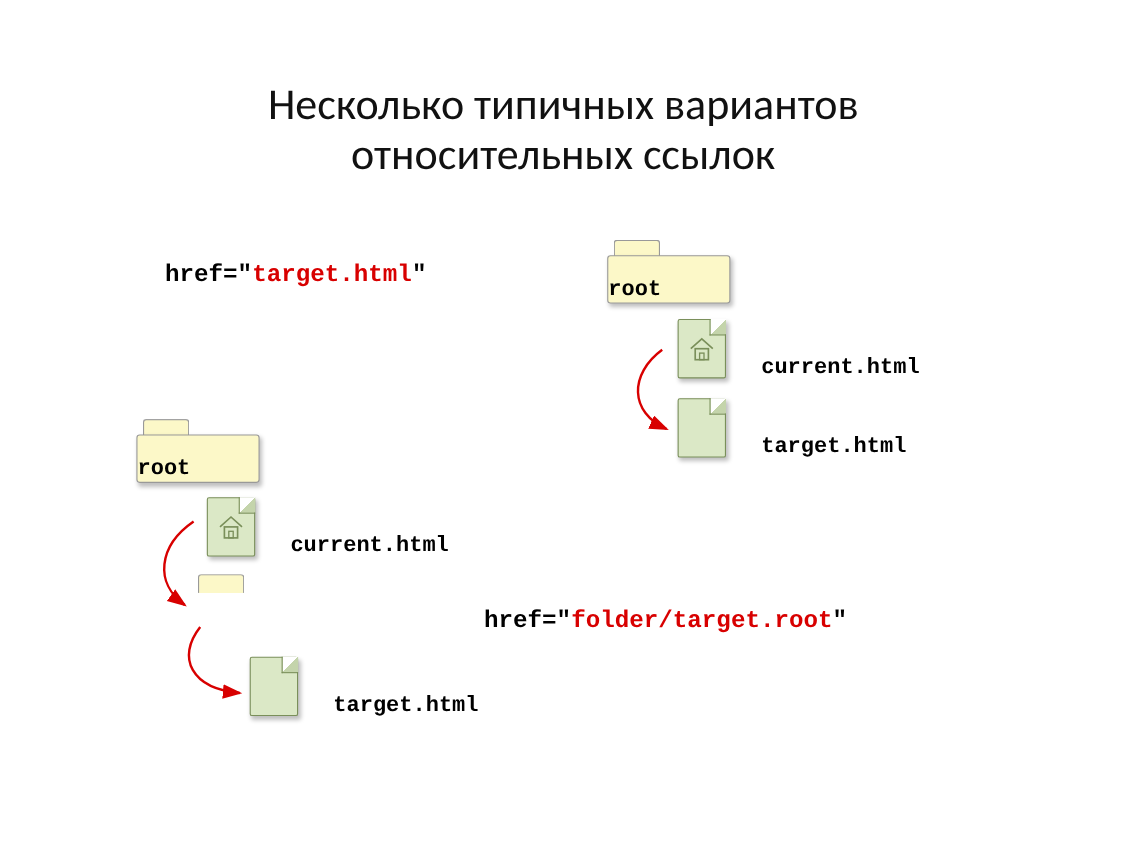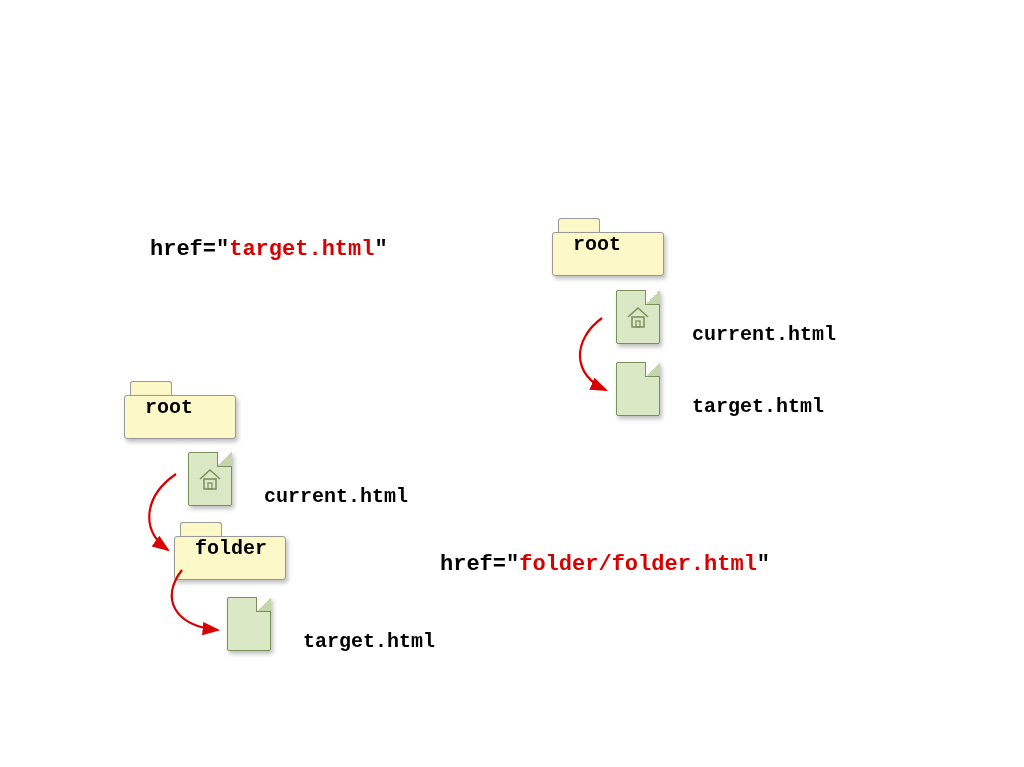--- a/index.html
+++ b/index.html
@@ -56,22 +56,22 @@
     position: absolute;
     left: 0;
     top: 14px;
     width: 112px;
     height: 44px;
     background: #fcf8c8;
     border: 1px solid #999;
     border-radius: 3px;
     box-shadow: 2px 3px 4px rgba(0,0,0,0.25);
     display: flex;
-    align-items: flex-start;
-    padding-left: 20px;
+    align-items: flex-end;
+    padding-left: 0;
     box-sizing: border-box;
   }
   .folder-label {
     font-family: "Courier New", Courier, monospace;
     font-size: 20px;
     font-weight: bold;
   }
 
   
   .file {
@@ -113,20 +113,24 @@
   }
   .href-label {
     position: absolute;
   }
 </style>
 </head>
 <body>
 
 <div class="slide">
 
+  <div class="title">
+    <span>Несколько типичных вариантов</span><br>
+    <span>относительных ссылок</span>
+  </div>
 
   <div class="href-label mono" style="left:150px; top:237px;">
     <span class="blk">href="</span><span class="red">target.html</span><span class="blk">"</span>
   </div>
 
   <div class="folder" style="left:552px; top:218px;">
     <div class="folder-tab"></div>
     <div class="folder-body">
       <span class="folder-label">root</span>
     </div>
@@ -168,23 +172,20 @@
     <svg class="house" width="24" height="24">
       <polyline points="2,12 12,3 22,12" fill="none" stroke="#7a8f5a" stroke-width="1.5"></polyline>
       <rect x="6" y="12" width="12" height="10" fill="none" stroke="#7a8f5a" stroke-width="1.5"></rect>
       <rect x="10" y="16" width="4" height="6" fill="none" stroke="#7a8f5a" stroke-width="1.2"></rect>
     </svg>
   </div>
   <div class="file-label" style="left:235px; top:485px;">current.html</div>
 
   <div class="folder" style="left:174px; top:522px;">
     <div class="folder-tab"></div>
-    <div class="folder-body">
-      <span class="folder-label">folder</span>
-    </div>
   </div>
 
   <div class="file" style="left:227px; top:597px;">
     <div class="dogear"></div>
   </div>
   <div class="file-label" style="left:274px; top:630px;">target.html</div>
 
   <svg class="arrow" style="left:136px; top:468px;" width="60" height="95">
     <defs>
       <marker id="ah2" markerWidth="10" markerHeight="10" refX="7" refY="3" orient="auto">
@@ -197,16 +198,16 @@
   <svg class="arrow" style="left:164px; top:564px;" width="80" height="85">
     <defs>
       <marker id="ah3" markerWidth="10" markerHeight="10" refX="7" refY="3" orient="auto">
         <path d="M0,0 L8,3 L0,6 Z" fill="#d80000"></path>
       </marker>
     </defs>
     <path d="M 18,6 C -4,34 10,62 54,66" fill="none" stroke="#d80000" stroke-width="2.2" marker-end="url(#ah3)"></path>
   </svg>
 
   <div class="href-label mono" style="left:440px; top:552px;">
-    <span class="blk">href="</span><span class="red">folder/folder.html</span><span class="blk">"</span>
+    <span class="blk">href="</span><span class="red">folder/target.root</span><span class="blk">"</span>
   </div>
 
 </div>
 
 </body></html>

